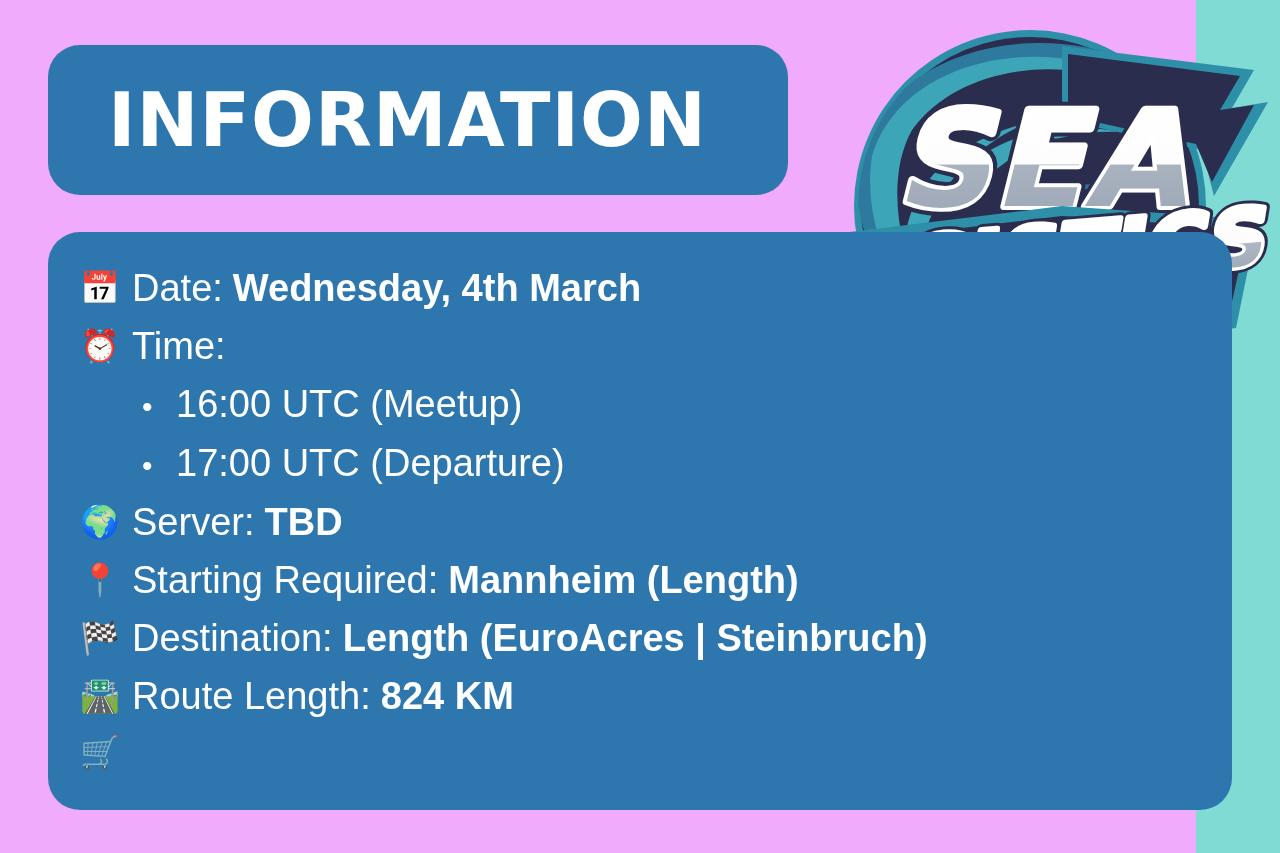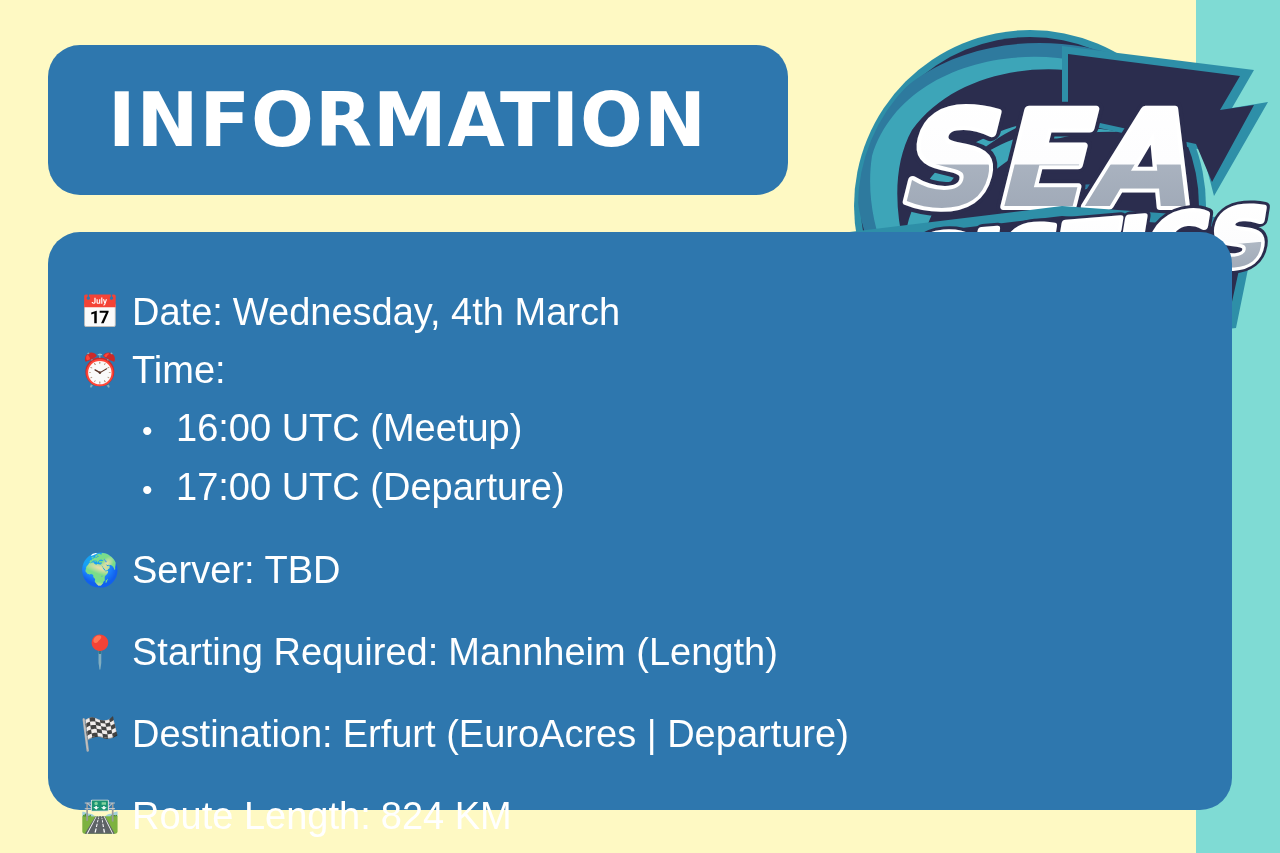--- a/index.html
+++ b/index.html
@@ -7,21 +7,21 @@
   html,body { width:1280px; height:853px; }
   body{
     background:#7FDBD4;
     font-family:"Liberation Sans", sans-serif;
     overflow:hidden;
     position:relative;
   }
   #stage{
     position:absolute; left:0; top:0;
     width:1196px; height:853px;
-    background:#fef9c3;
+    background:#f0abfc;
   }
 
   
   .header-panel{
     position:absolute;
     left:48px; top:45px;
     width:740px; height:150px;
     background:#2E77AE;
     border-radius:32px;
     display:flex;
@@ -67,21 +67,21 @@
     flex:0 0 52px;
     display:inline-block;
     text-align:left;
     position:relative;
     top:-2px;
   }
   .row-label{
     font-weight:normal;
     margin-right:10px;
   }
-  .row-value{ font-weight:normal;margin-top:24px; }
+  .row-value{ font-weight:bold; }
 
   .sub-list{
     list-style:none;
     margin:0 0 0 62px;
   }
   .sub-item{
     display:flex;
     align-items:baseline;
     color:#ffffff;
     font-size:38px;
@@ -217,21 +217,21 @@
 
       <li class="info-row">
         <span class="row-emoji">📍</span>
         <span class="row-label">Starting Required:</span>
         <span class="row-value">Mannheim (Length)</span>
       </li>
 
       <li class="info-row">
         <span class="row-emoji">🏁</span>
         <span class="row-label">Destination:</span>
-        <span class="row-value">Erfurt (EuroAcres | Departure)</span>
+        <span class="row-value">Length (EuroAcres | Steinbruch)</span>
       </li>
 
       <li class="info-row">
         <span class="row-emoji">🛣️</span>
         <span class="row-label">Route Length:</span>
         <span class="row-value">824 KM</span>
       </li>
 
       <li class="info-row">
         <span class="row-emoji">🛒</span>

